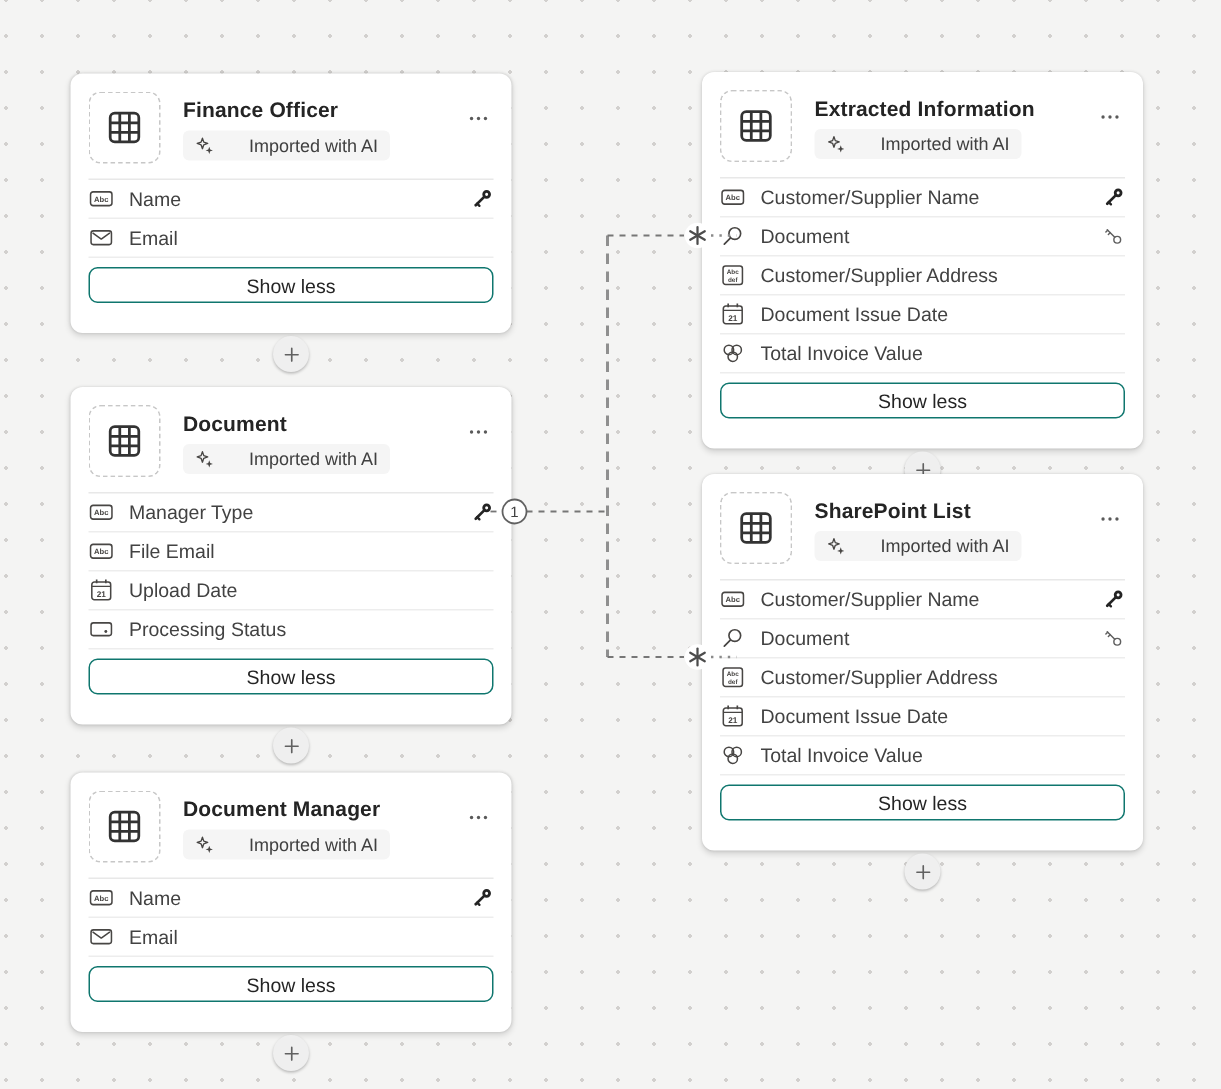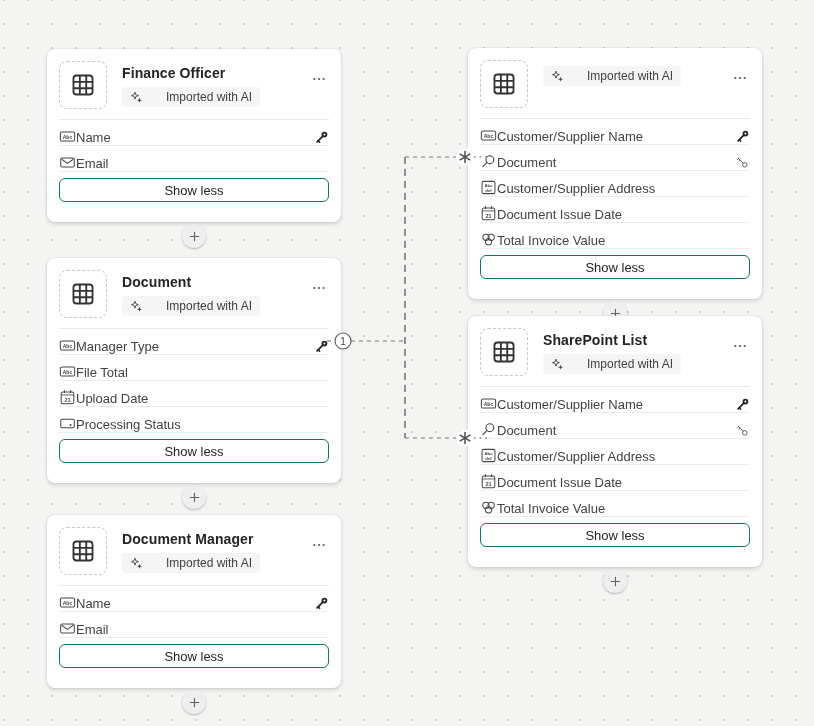--- a/index.html
+++ b/index.html
@@ -28,21 +28,21 @@
     background:#f5f5f5;border-radius:4px;padding:3px 8px;
     font-size:12px;color:#404040;
   }
   .badge svg{color:#484644;}
   .more-btn{
     border:none;background:transparent;color:#5a5a5a;padding:2px;
     margin-top:8px;cursor:pointer;border-radius:4px;flex:none;
   }
   .rows{margin-top:10px;border-top:1px solid #e8e8e8;}
   .row{
-    display:flex;align-items:flex-end;height:25px;
+    display:flex;align-items:center;height:25px;gap:10px;
     border-bottom:1px solid #ededed;font-size:13px;color:#424242;cursor:default;
   }
   .row .f-icon{width:17px;height:17px;flex:none;color:#484644;display:flex;align-items:center;}
   .row .f-label{flex:1;min-width:0;white-space:nowrap;overflow:hidden;text-overflow:ellipsis;}
   .row .r-icon{flex:none;display:flex;align-items:center;}
   .r-icon.key{color:#242424;}
   .r-icon.altkey{color:#5f5f5f;}
   .show-btn{
     display:block;width:100%;height:24px;margin-top:6px;
     background:#fff;border:1px solid #0f766e;border-radius:6px;
@@ -214,21 +214,21 @@
               <use href="#i-key"></use>
             </svg>
           </span>
       </div>
       <div class="row">
         <span class="f-icon">
             <svg width="17" height="17">
               <use href="#i-text"></use>
             </svg>
           </span>
-        <span class="f-label">File Total</span>
+        <span class="f-label">File Email</span>
       </div>
       <div class="row">
         <span class="f-icon">
             <svg width="17" height="17">
               <use href="#i-date"></use>
             </svg>
           </span>
         <span class="f-label">Upload Date</span>
       </div>
       <div class="row">
@@ -302,20 +302,21 @@
   </div>
 
   <div class="card" style="left:468px;top:48px;">
     <div class="card-header">
       <div class="icon-box">
         <svg width="26" height="26">
             <use href="#i-table"></use>
           </svg>
       </div>
       <div class="head-main">
+        <div class="card-title">Extracted Information</div>
         <span class="badge">
           <svg width="13" height="13">
               <use href="#i-sparkle"></use>
             </svg>
           <span>Imported with AI</span>
         </span>
       </div>
       <button class="more-btn">
         <svg width="16" height="16">
             <use href="#i-more"></use>

